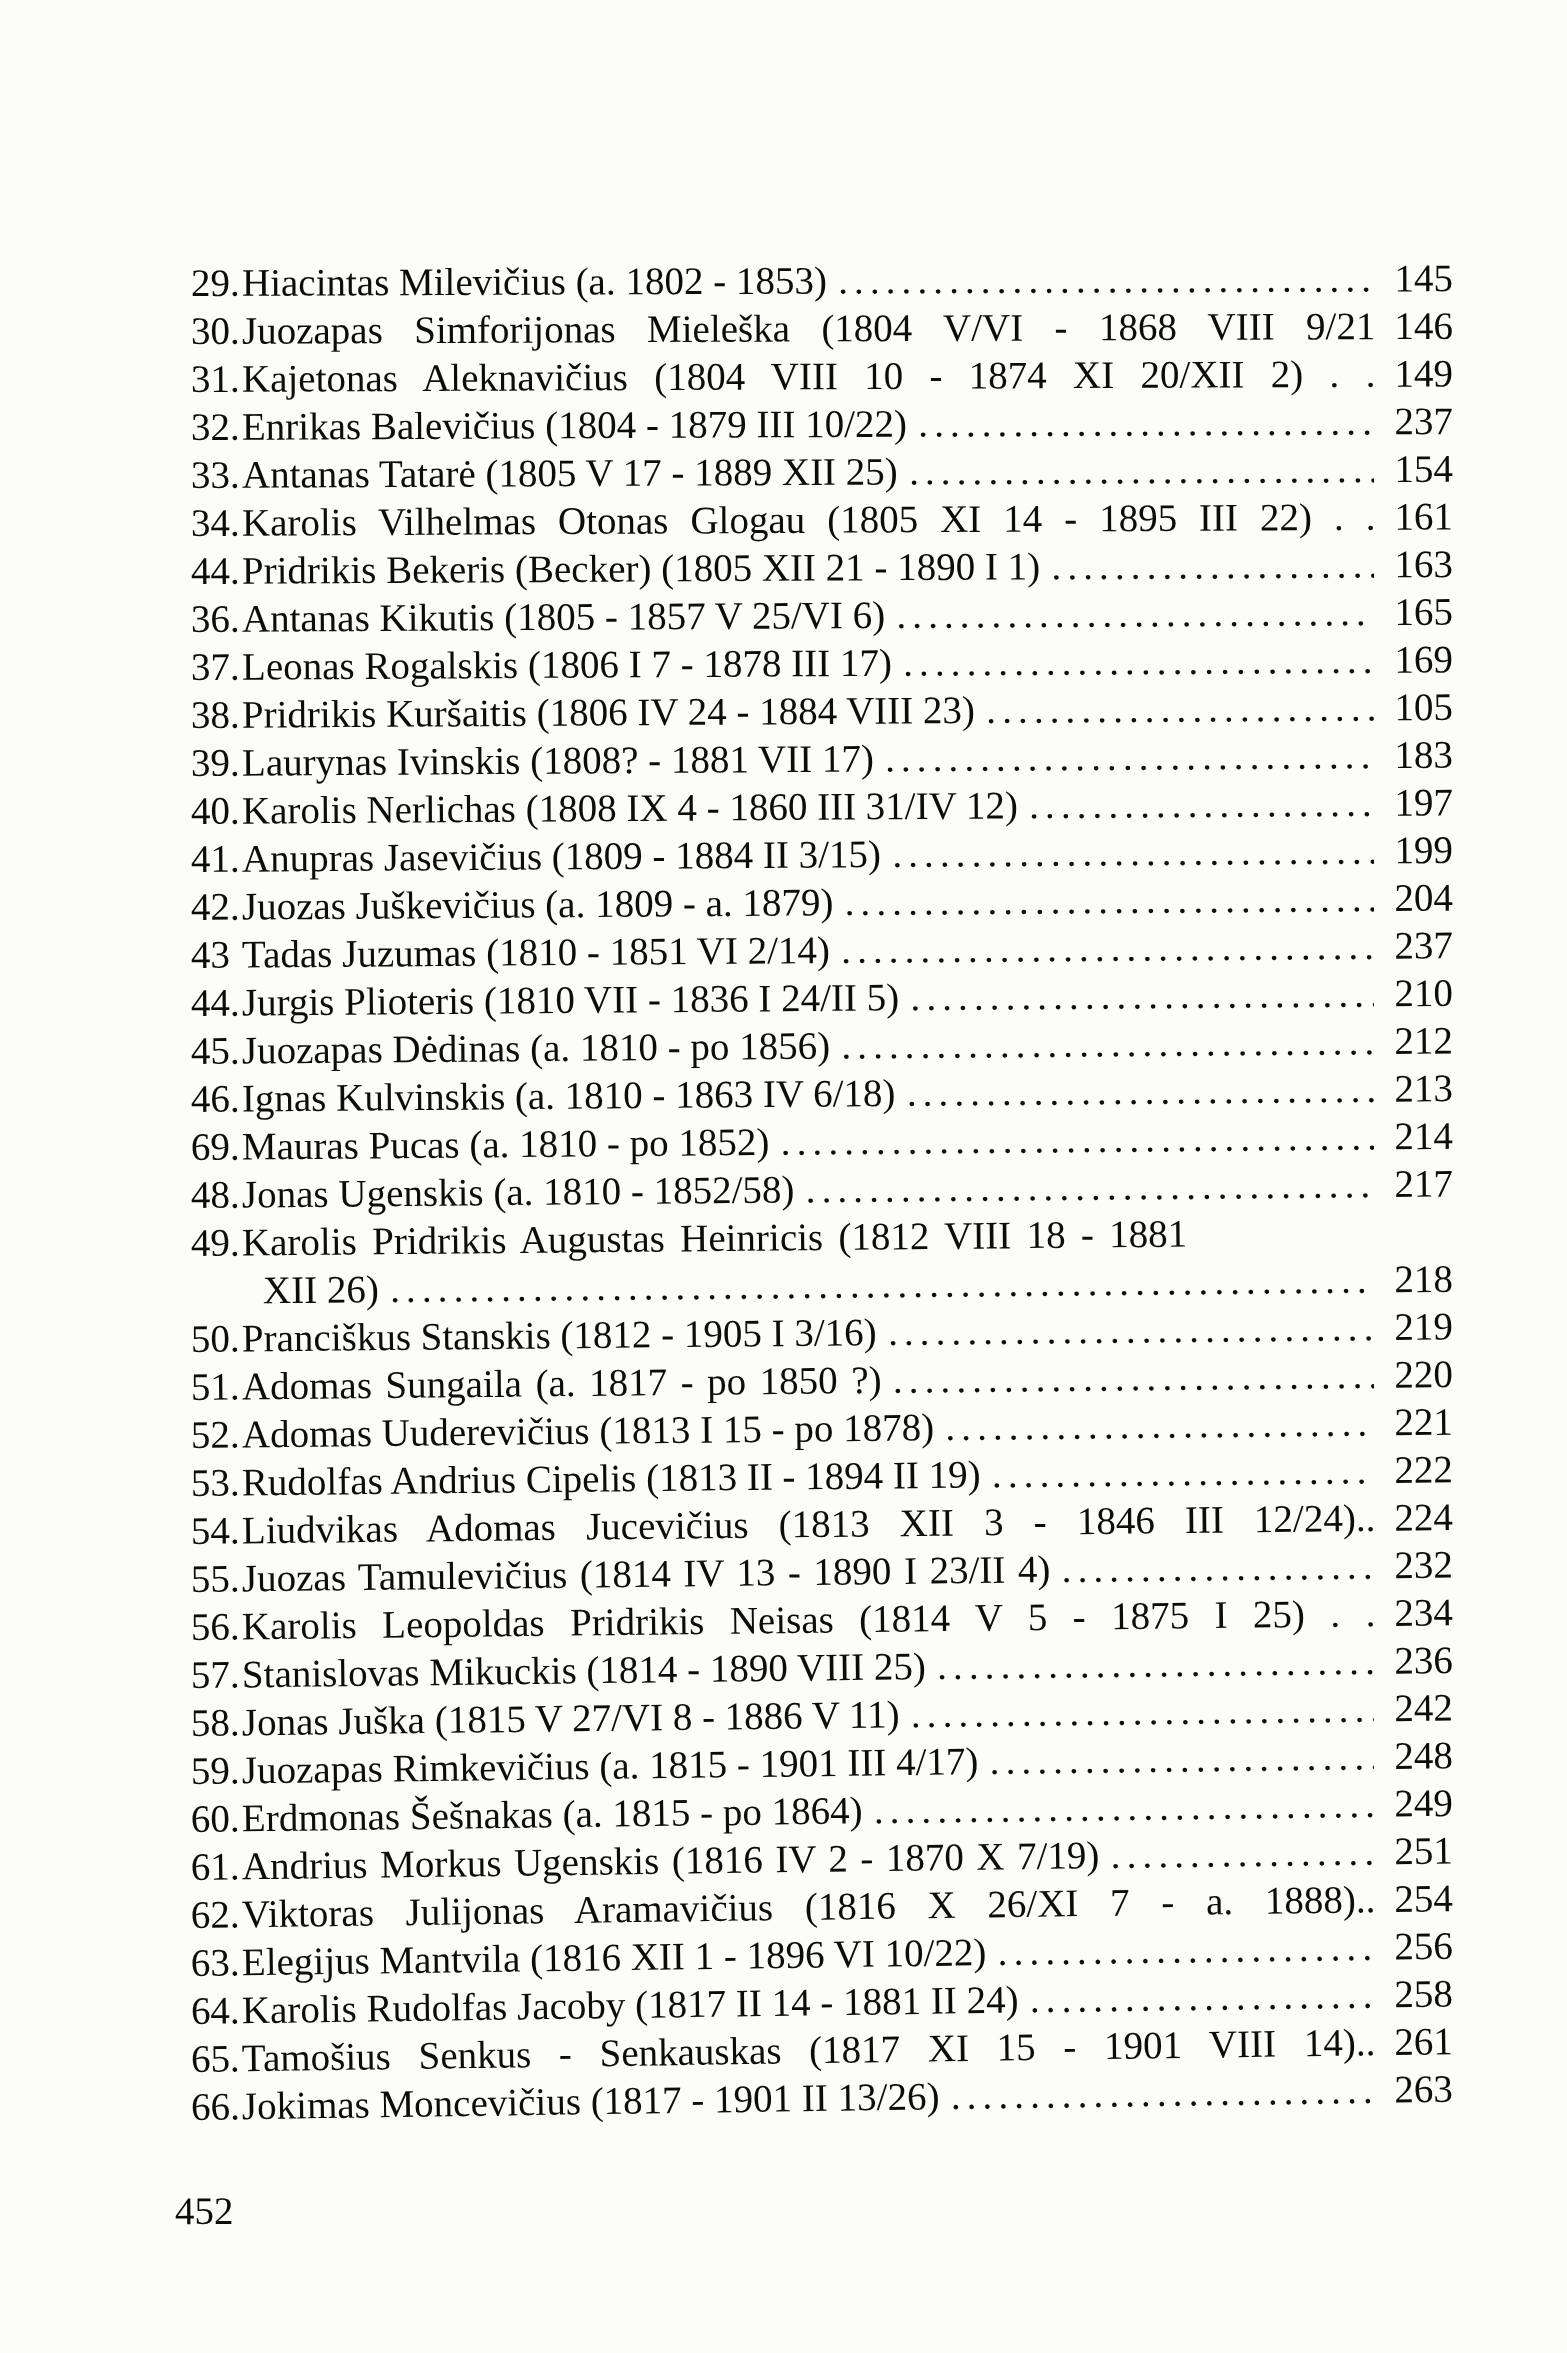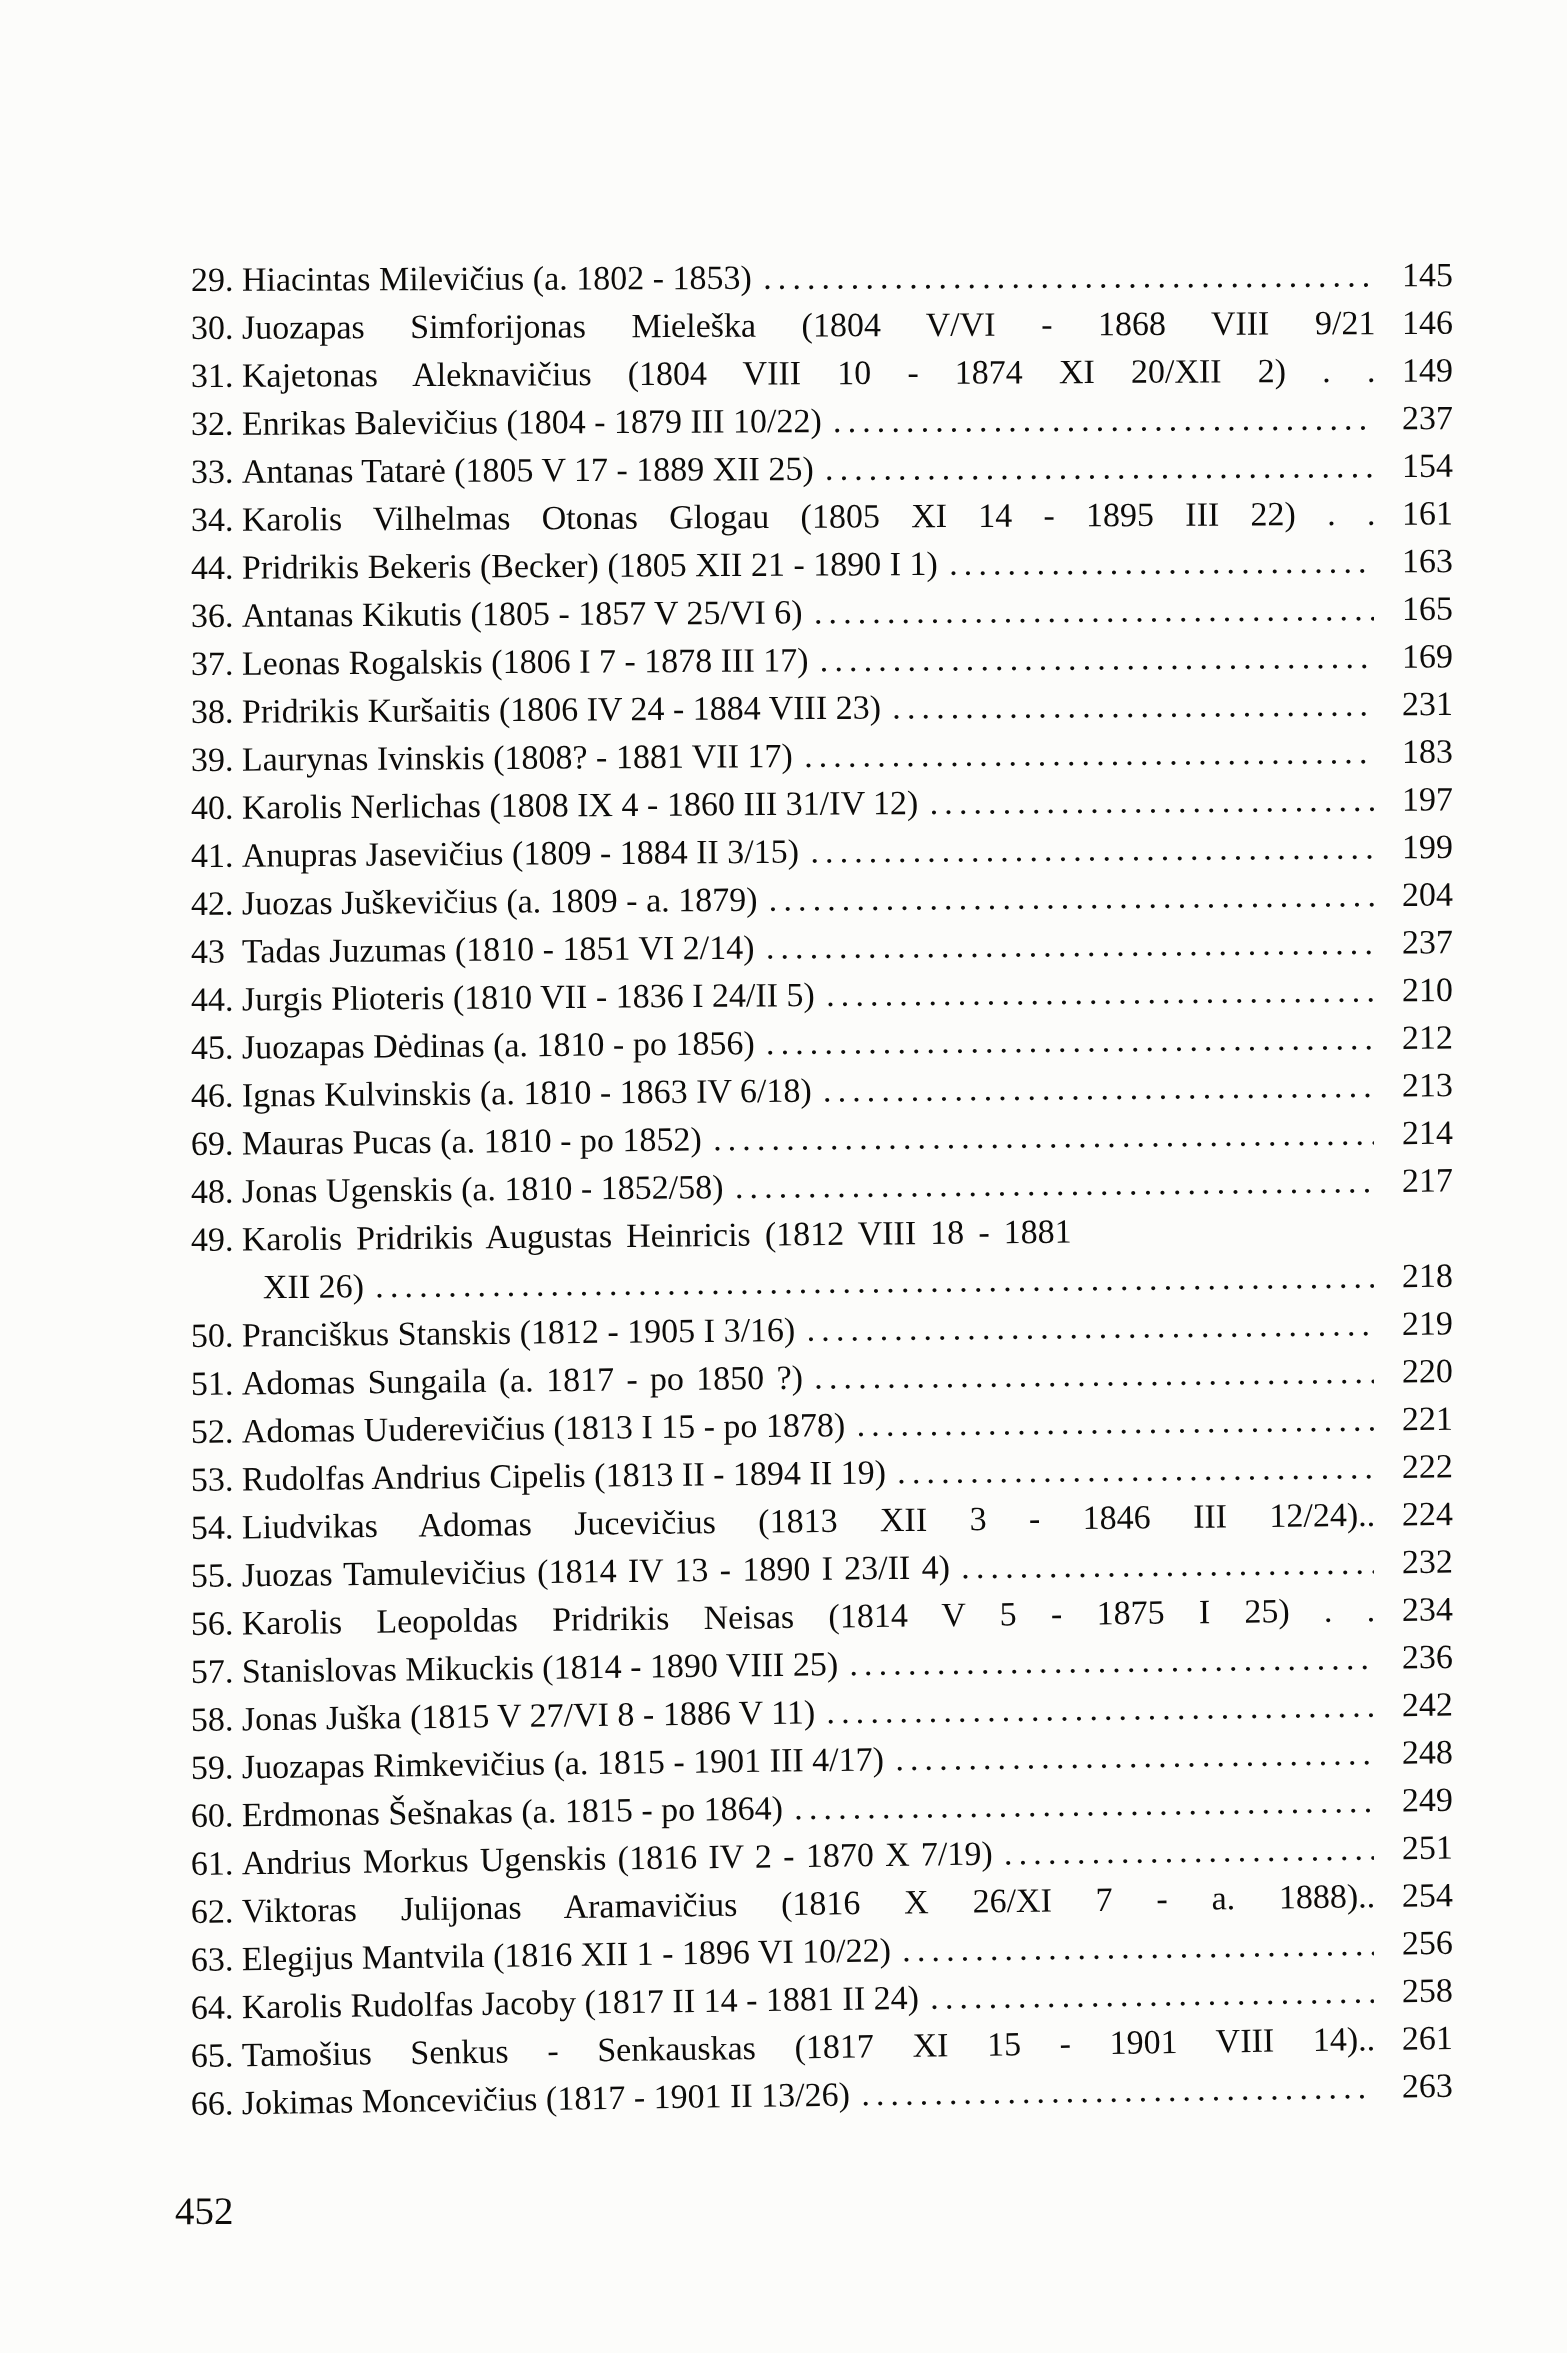--- a/index.html
+++ b/index.html
@@ -12,21 +12,21 @@
     position: absolute; left: 0; top: 0;
     width: 1568px; height: 2490px;
     background: #fcfcfa;
     color: #0d0c0a;
     overflow: hidden;
   }
   .toc {
     position: absolute;
     left: 191px; top: 263px;
     width: 1262px;
-    font-size: 34px;
+    font-size: 39px;
     line-height: 1;
   }
   .row {
     display: flex;
     align-items: baseline;
     height: 48px;
     transform-origin: 0 50%;
   }
   .num  { flex: 0 0 51px; white-space: pre; }
   .row.bold-num .num { font-weight: normal; }
@@ -116,21 +116,21 @@
       <div class="row" style="transform: rotate(-0.348deg);">
     <span class="num">37.</span>
     <span class="txt">Leonas Rogalskis (1806 I 7 - 1878 III 17)</span>
     <span class="dots">..........................................................................................</span>
     <span class="pg">169</span>
   </div>
       <div class="row" style="transform: rotate(-0.364deg);">
     <span class="num">38.</span>
     <span class="txt">Pridrikis Kuršaitis (1806 IV 24 - 1884 VIII 23)</span>
     <span class="dots">..........................................................................................</span>
-    <span class="pg">231</span>
+    <span class="pg">105</span>
   </div>
       <div class="row" style="transform: rotate(-0.38deg);">
     <span class="num">39.</span>
     <span class="txt">Laurynas Ivinskis (1808? - 1881 VII 17)</span>
     <span class="dots">..........................................................................................</span>
     <span class="pg">183</span>
   </div>
       <div class="row" style="transform: rotate(-0.396deg);">
     <span class="num">40.</span>
     <span class="txt">Karolis Nerlichas (1808 IX 4 - 1860 III 31/IV 12)</span>

